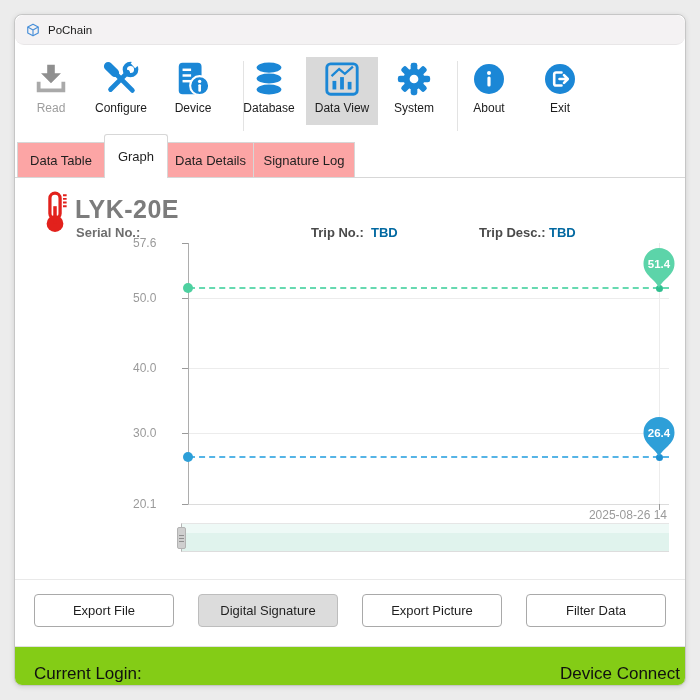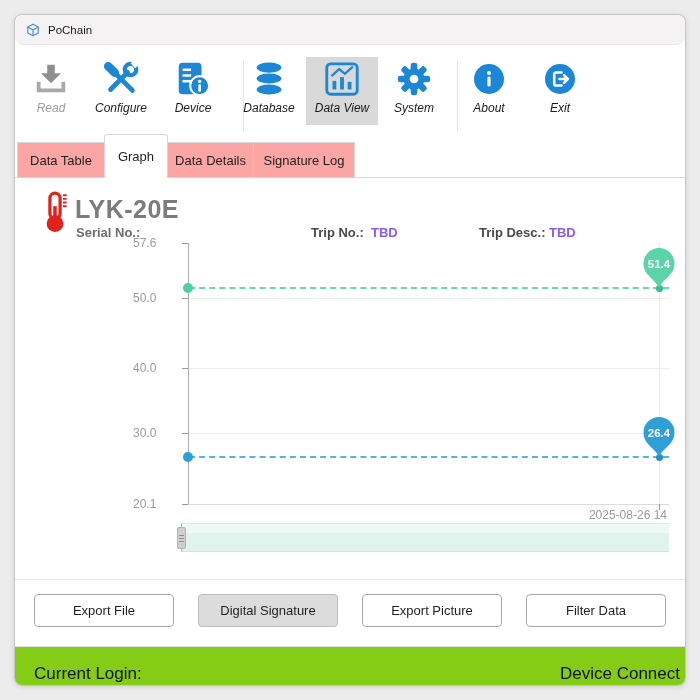--- a/index.html
+++ b/index.html
@@ -21,21 +21,20 @@
     background:#f4f2f3;border-bottom:1px solid #e8e6e7;
     display:flex;align-items:center;gap:8px;padding-left:11px;box-sizing:border-box;border-radius:9px;
   }
   .titlebar .title{font-size:11.5px;color:#1a1a1a;}
   
   .toolbar{position:absolute;left:0;top:30px;right:0;height:89px;background:#fff;}
   .tool-item{
     position:absolute;top:12px;width:72px;height:68px;
     display:flex;flex-direction:column;align-items:center;justify-content:flex-start;
     cursor:default;
-    font-style:italic;
   }
   .tool-item .ticon{height:40px;display:flex;align-items:center;justify-content:center;margin-top:2px;}
   .tool-item .tlabel{font-size:12px;color:#1c1c1c;margin-top:2px;white-space:nowrap;}
   .tool-item.disabled .tlabel{color:#9d9d9d;}
   .tool-item.selected{background:#d9d9d9;}
   .tool-sep{position:absolute;top:16px;width:1px;height:70px;background:#e3e3e3;}
   .circle-icon{width:30px;height:30px;border-radius:50%;background:#1b87d6;display:flex;align-items:center;justify-content:center;}
   
   .tabbar{position:absolute;left:0;top:119px;right:0;height:44px;background:#fff;}
   .tab-baseline{position:absolute;left:0;right:0;bottom:0;height:1px;background:#d7d7d7;}
@@ -45,21 +44,21 @@
     display:flex;align-items:center;justify-content:center;
     font-size:13px;color:#1f1f1f;white-space:nowrap;
   }
   .tab.active{bottom:0;height:44px;background:#fff;z-index:2;border-radius:3px 3px 0 0;}
   
   .content{position:absolute;left:0;top:163px;right:16px;height:401px;background:#fff;}
   .thermo{position:absolute;left:24px;top:9px;}
   .model{position:absolute;left:60px;top:17px;font-size:25px;font-weight:bold;color:#7c7c7c;letter-spacing:.5px;}
   .serial{position:absolute;left:61px;top:47px;font-size:13px;font-weight:bold;color:#6e6e6e;}
   .triplabel{position:absolute;top:47px;font-size:13px;font-weight:bold;color:#4a4a4a;}
-  .tripvalue{position:absolute;top:47px;font-size:13px;font-weight:bold;color:#8b5cf6;}
+  .tripvalue{position:absolute;top:47px;font-size:13px;font-weight:bold;color:#0369a1;}
   .legend{
     position:absolute;top:20px;right:-5px;display:flex;align-items:center;gap:6px;
     font-size:12px;color:#9a9a9a;white-space:nowrap;
   }
   .leg-line{width:13px;height:2px;}
   .leg-dot{border-radius:50%;}
   
   .chart{position:absolute;left:173px;top:65px;right:0;height:261px;
     border-left:1px solid #adadad;border-bottom:1px solid #dcdcdc;}
   .gridline-h{position:absolute;left:0;right:0;height:1px;background:#ececec;}

